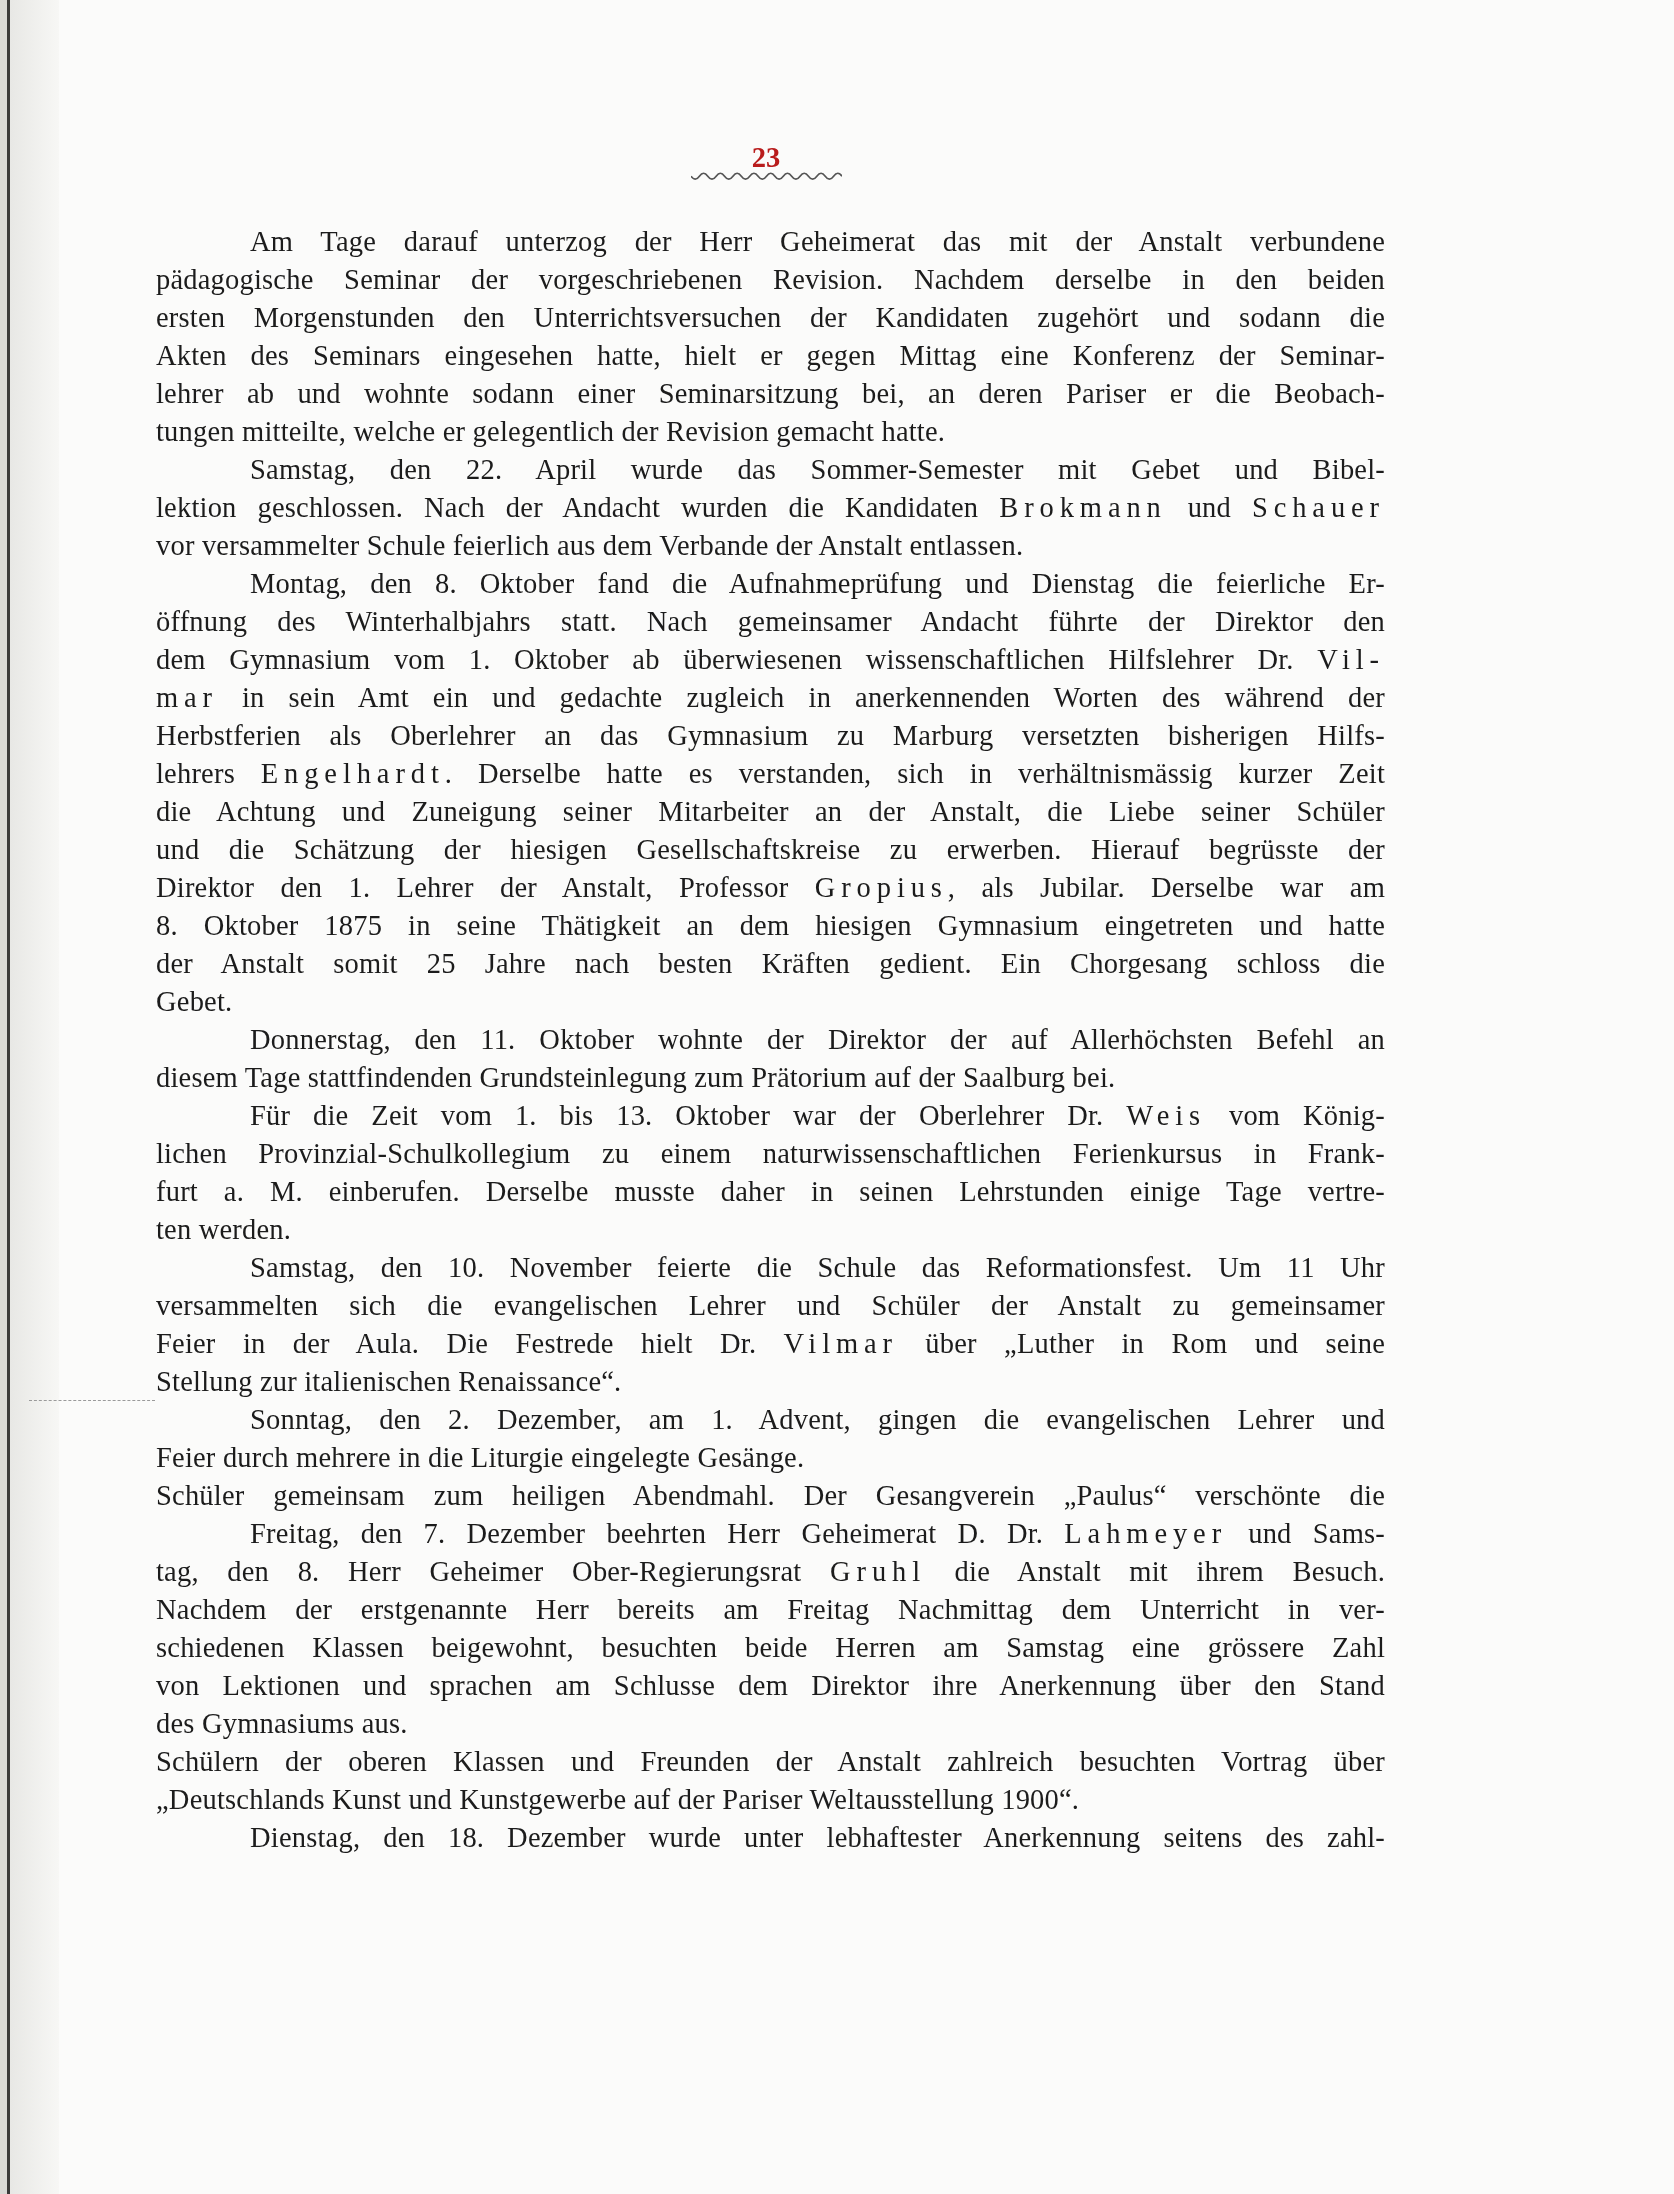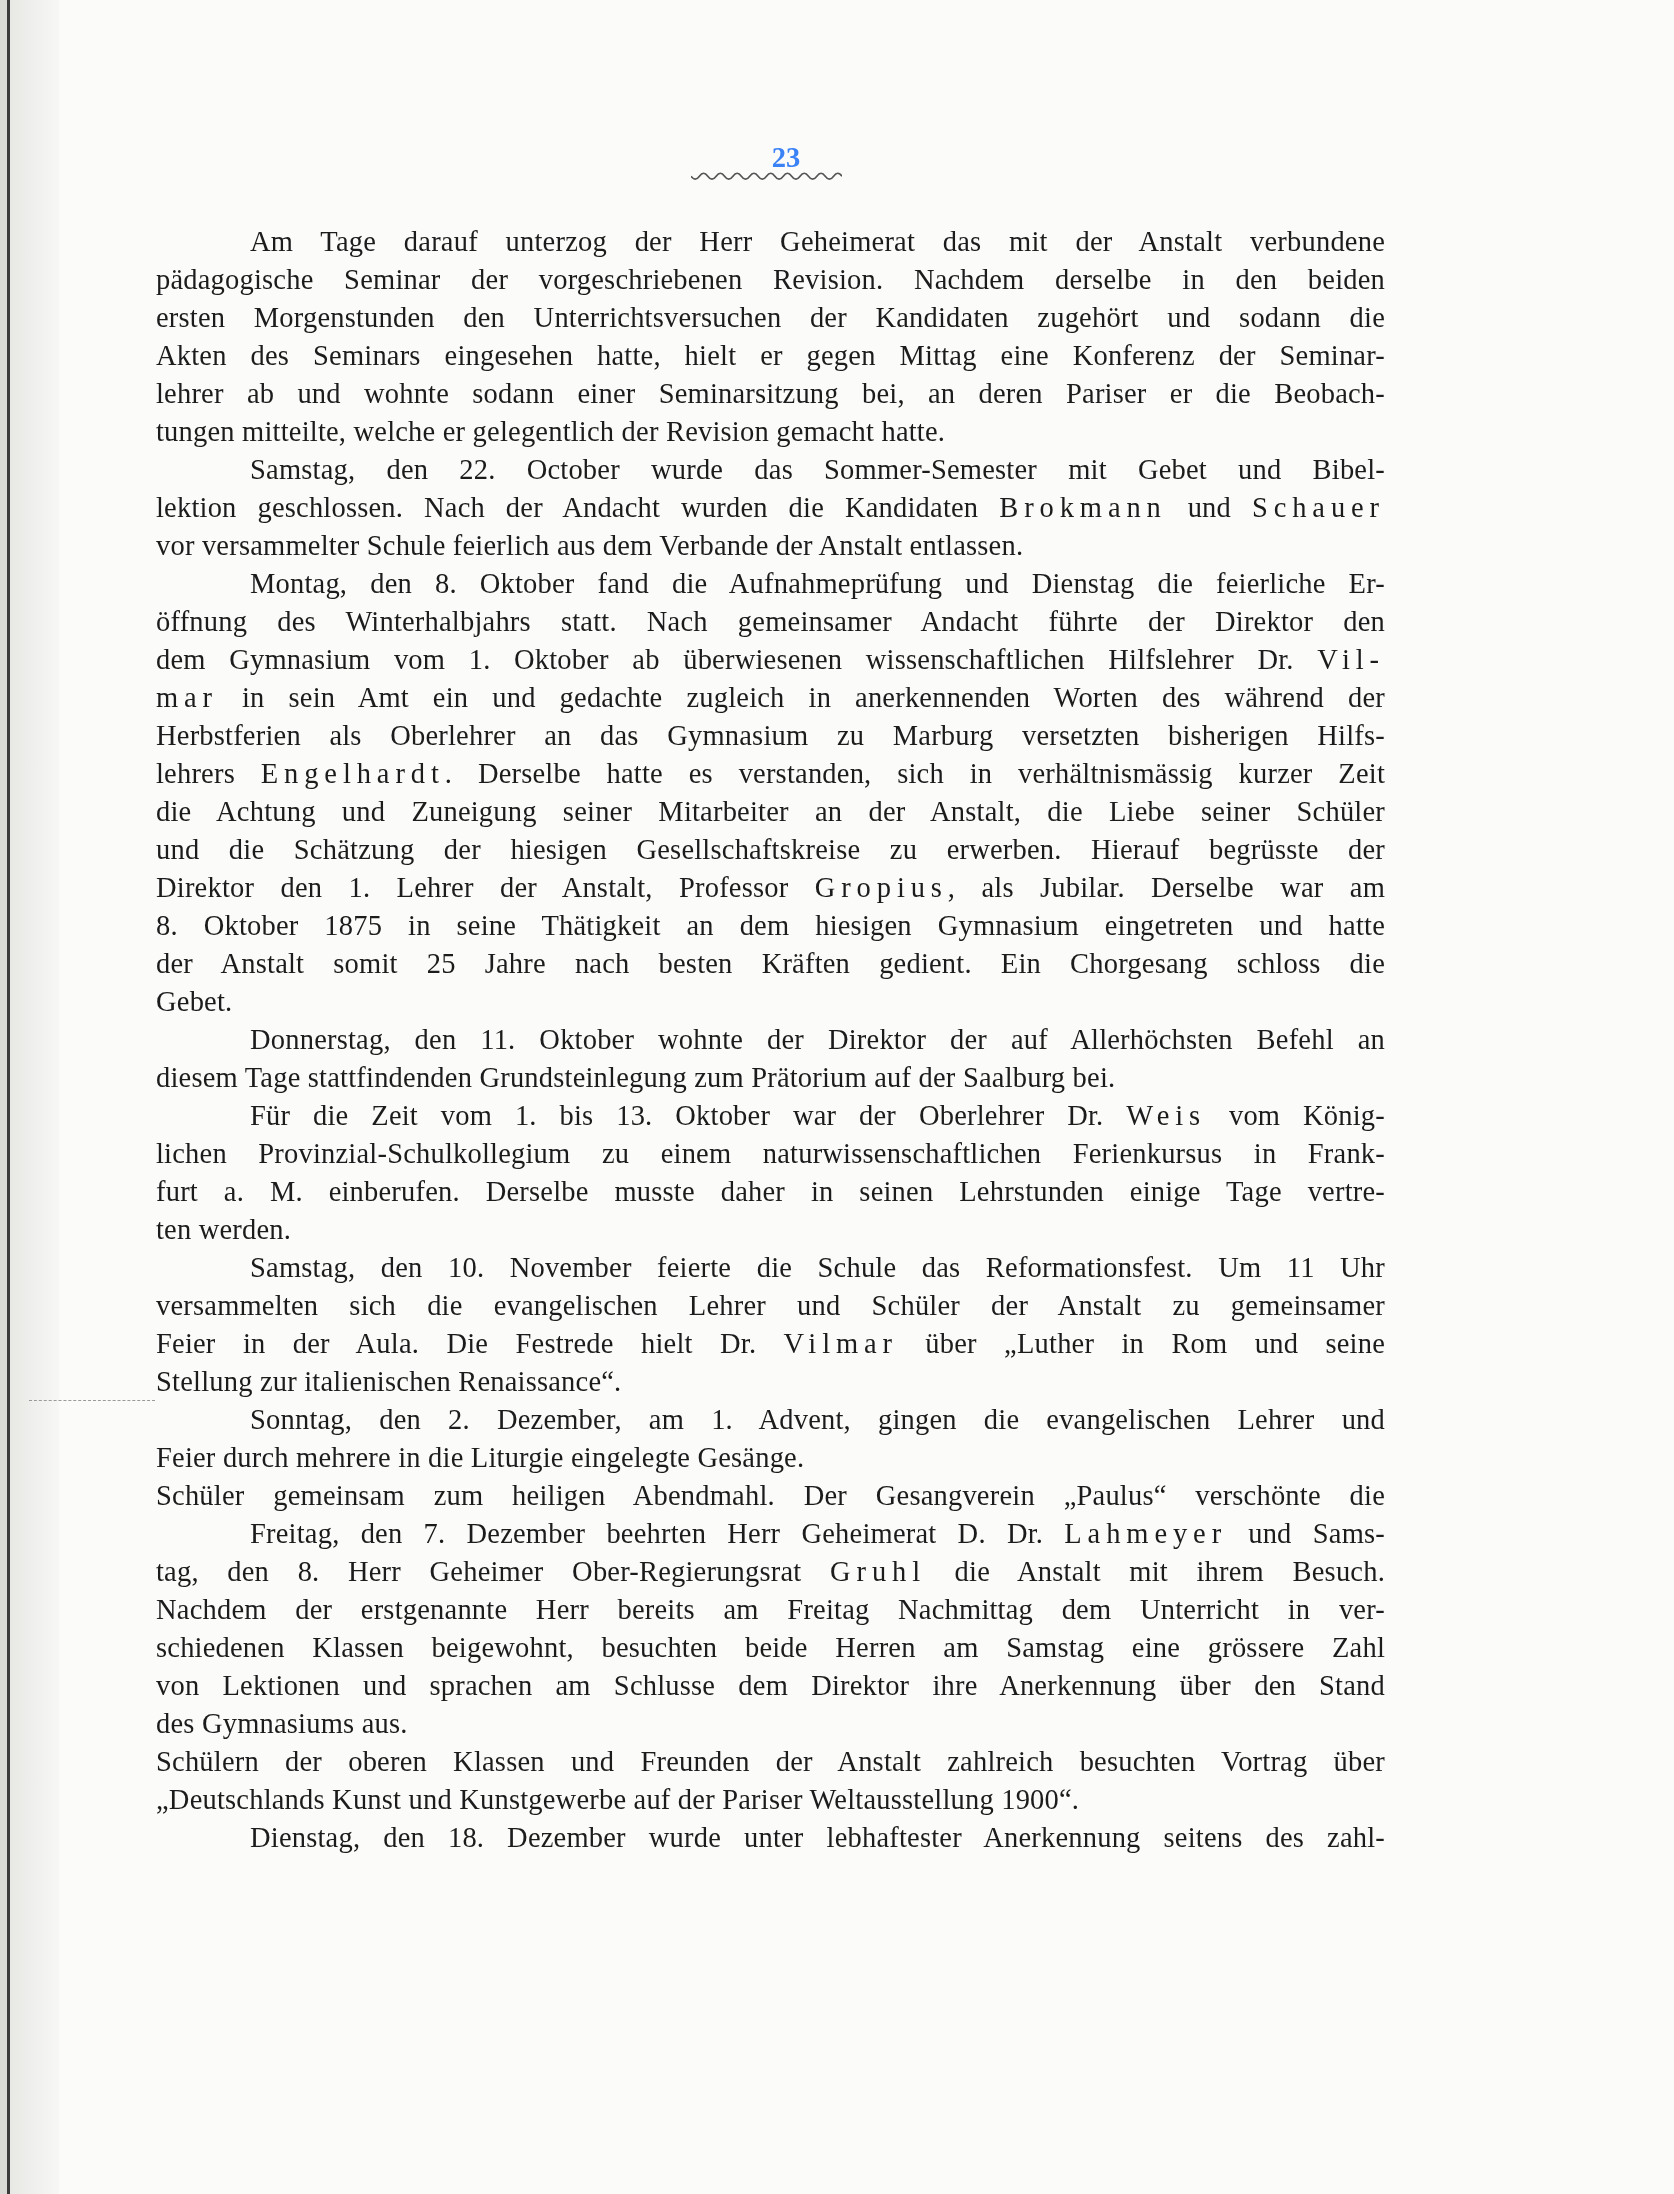--- a/index.html
+++ b/index.html
@@ -9,21 +9,21 @@
     font-family: "DejaVu Serif", "Liberation Serif", serif;
     color: #1c1c1c;
   }
   .page-shadow {
     position: absolute; left: 0; top: 0; width: 59px; height: 2194px;
     background: linear-gradient(to right, #d9d9d6 0px, #d9d9d6 6.7px, #3a3a3a 6.7px, #3a3a3a 10px, #e8e8e5 10px, #f7f7f5 59px);
   }
   .page-number {
     position: absolute; left: 0; width: 1532px; top: 142px;
     text-align: center; font-size: 28.5px; font-weight: bold;
-    font-family: "Liberation Serif", serif; color: #3b82f6; margin-left: 20px;
+    font-family: "Liberation Serif", serif; color: #b91c1c;
   }
   .ornament {
     position: absolute; left: 691px; top: 172px; width: 151px; height: 11.7px;
   }
   .body-text {
     position: absolute; left: 156px; top: 223px; width: 1229px;
     font-family: "Liberation Serif", serif;
     font-size: 28.5px; letter-spacing: 0.2px;
   }
   .line {
@@ -55,21 +55,21 @@
 <div class="body-text" id="body-text">
     <div class="paragraph">
       <div class="line indent"><span>Am Tage darauf unterzog der Herr Geheimerat das mit der Anstalt verbundene</span></div>
       <div class="line"><span>pädagogische Seminar der vorgeschriebenen Revision. Nachdem derselbe in den beiden</span></div>
       <div class="line"><span>ersten Morgenstunden den Unterrichtsversuchen der Kandidaten zugehört und sodann die</span></div>
       <div class="line"><span>Akten des Seminars eingesehen hatte, hielt er gegen Mittag eine Konferenz der Seminar-</span></div>
       <div class="line"><span>lehrer ab und wohnte sodann einer Seminarsitzung bei, an deren Pariser er die Beobach-</span></div>
       <div class="line last"><span>tungen mitteilte, welche er gelegentlich der Revision gemacht hatte.</span></div>
     </div>
     <div class="paragraph">
-      <div class="line indent"><span>Samstag, den 22. October wurde das Sommer-Semester mit Gebet und Bibel-</span></div>
+      <div class="line indent"><span>Samstag, den 22. April wurde das Sommer-Semester mit Gebet und Bibel-</span></div>
       <div class="line"><span>lektion geschlossen. Nach der Andacht wurden die Kandidaten </span><span class="spaced">Brokmann</span><span> und </span><span class="spaced">Schauer</span></div>
       <div class="line last"><span>vor versammelter Schule feierlich aus dem Verbande der Anstalt entlassen.</span></div>
     </div>
     <div class="paragraph">
       <div class="line indent"><span>Montag, den 8. Oktober fand die Aufnahmeprüfung und Dienstag die feierliche Er-</span></div>
       <div class="line"><span>öffnung des Winterhalbjahrs statt. Nach gemeinsamer Andacht führte der Direktor den</span></div>
       <div class="line"><span>dem Gymnasium vom 1. Oktober ab überwiesenen wissenschaftlichen Hilfslehrer Dr. </span><span class="spaced">Vil-</span></div>
       <div class="line"><span class="spaced">mar</span><span> in sein Amt ein und gedachte zugleich in anerkennenden Worten des während der</span></div>
       <div class="line"><span>Herbstferien als Oberlehrer an das Gymnasium zu Marburg versetzten bisherigen Hilfs-</span></div>
       <div class="line"><span>lehrers </span><span class="spaced">Engelhardt</span><span>. Derselbe hatte es verstanden, sich in verhältnismässig kurzer Zeit</span></div>

